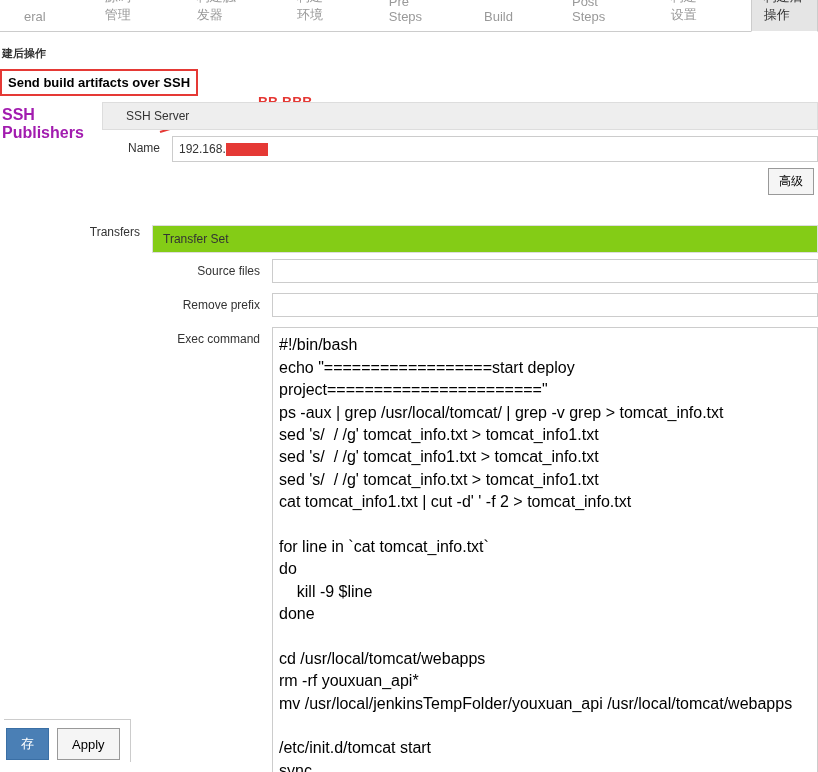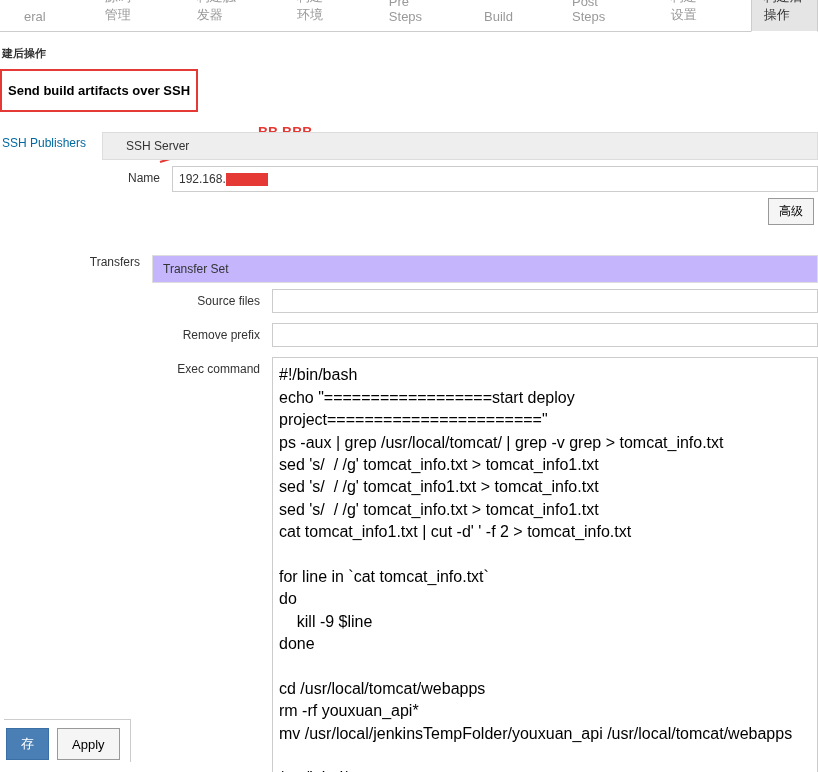--- a/index.html
+++ b/index.html
@@ -36,35 +36,36 @@
     .section-title {
       font-weight: bold;
       font-size: 11px;
       margin: 14px 0 8px 0;
       padding-left: 2px;
     }
     .ssh-header {
       border: 2px solid #e53935;
       color: #000;
       font-weight: bold;
-      padding: 12px 6px;
+      padding: 4px 6px;
       display: inline-block;
-      margin-bottom: 20px;
+      margin-bottom: 6px;
       font-size: 13px;
     }
     .main-area {
       padding-left: 2px;
       position: relative;
     }
     .sidebar-label {
       float: left;
       width: 96px;
-      font-size: 12px;
-      color: #0369a1;
+      font-size: 16px;
+      color: #a21caf;
       padding-top: 4px;
+      font-weight: bold;
     }
     .content-panel {
       margin-left: 100px;
     }
     .row {
       display: flex;
       align-items: flex-start;
       margin-bottom: 6px;
     }
     .row .label {
@@ -81,21 +82,21 @@
     }
     .server-bar {
       background: #eee;
       padding: 6px 23px;
       font-size: 12px;
       border: 1px solid #ddd;
       margin-bottom: 6px;
       position: relative;
     }
     .transfer-bar {
-      background: #c4b5fd;
+      background: #84cc16;
       padding: 6px 10px;
       font-size: 12px;
       border: 1px solid #ddd;
       margin-bottom: 6px;
     }
     input[type="text"] {
       width: 100%;
       padding: 4px 6px;
       border: 1px solid #ccc;
       font-size: 12px;

